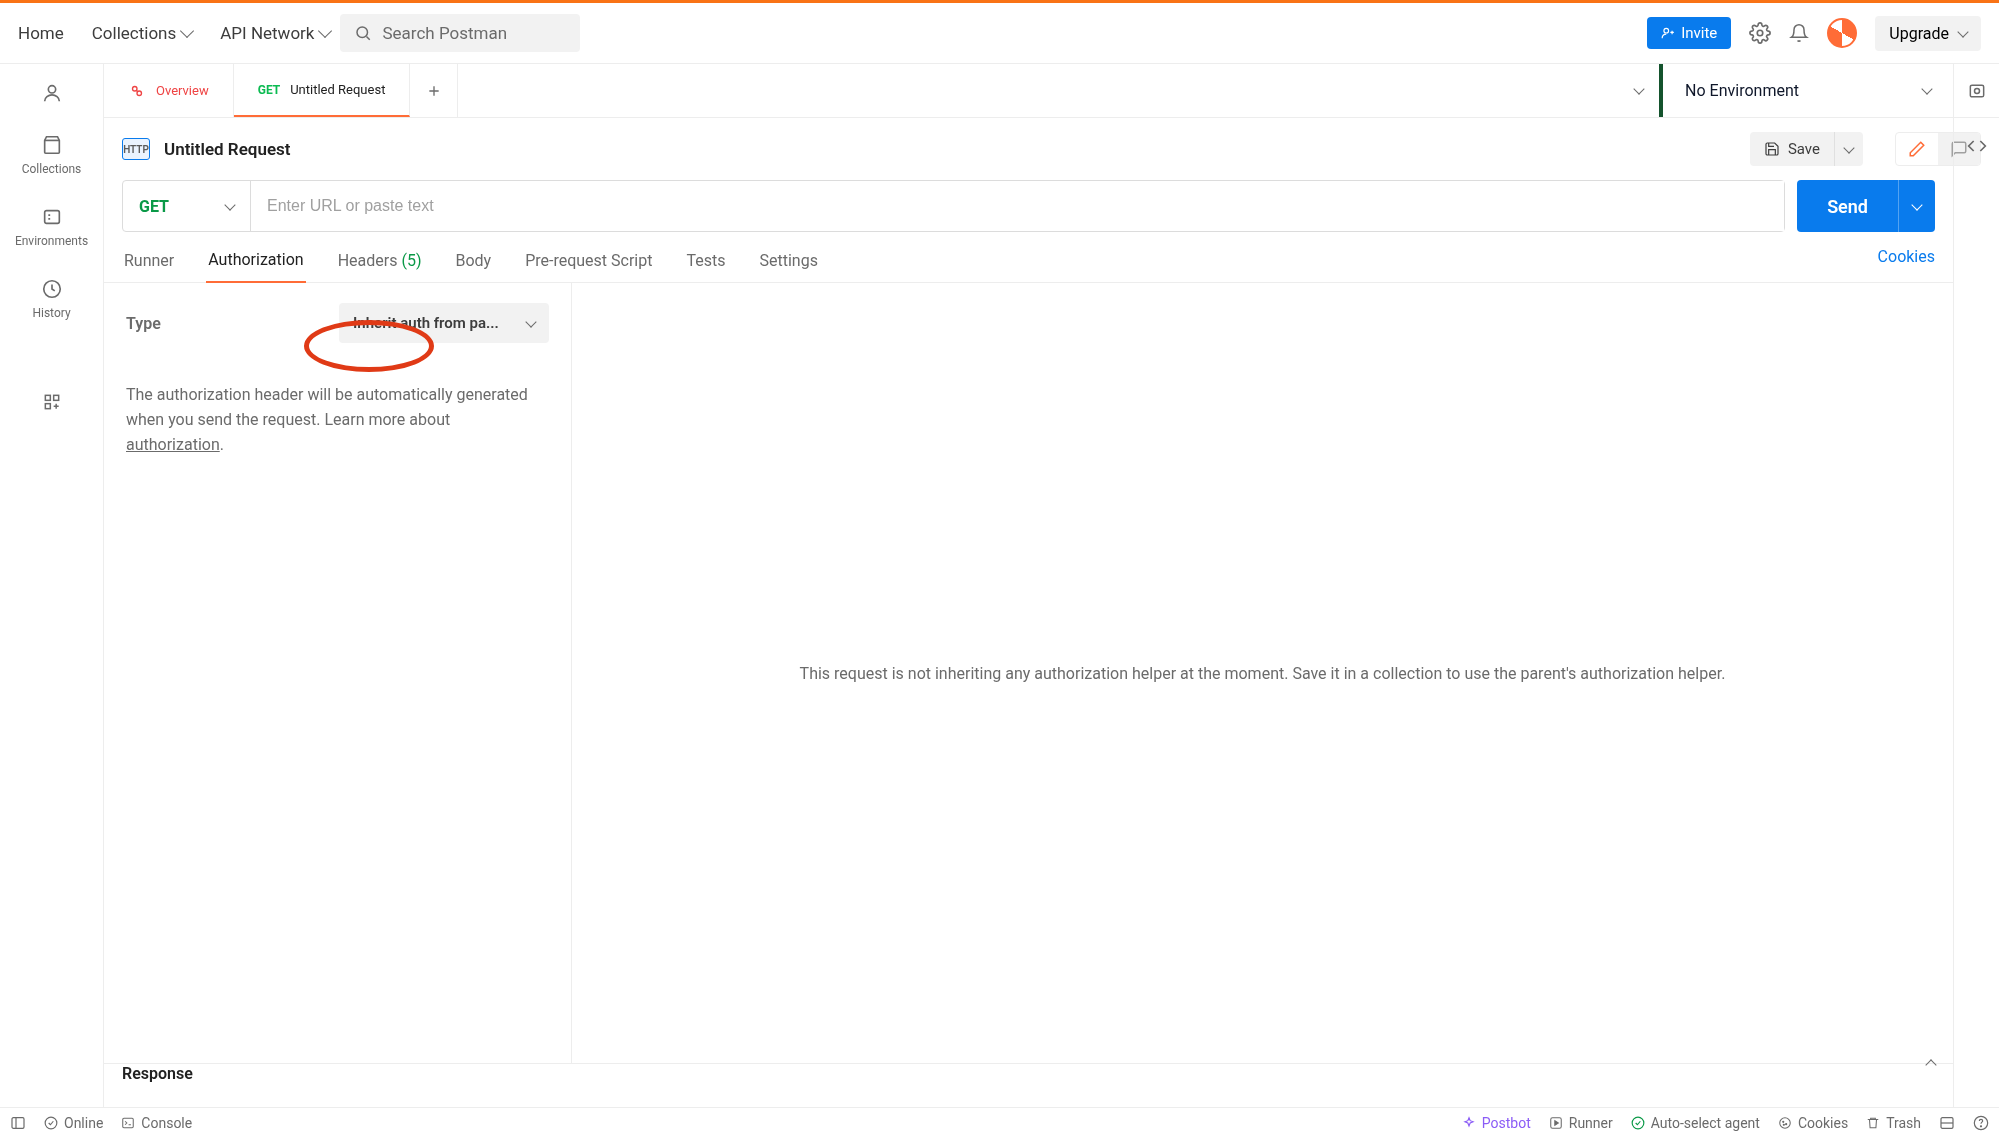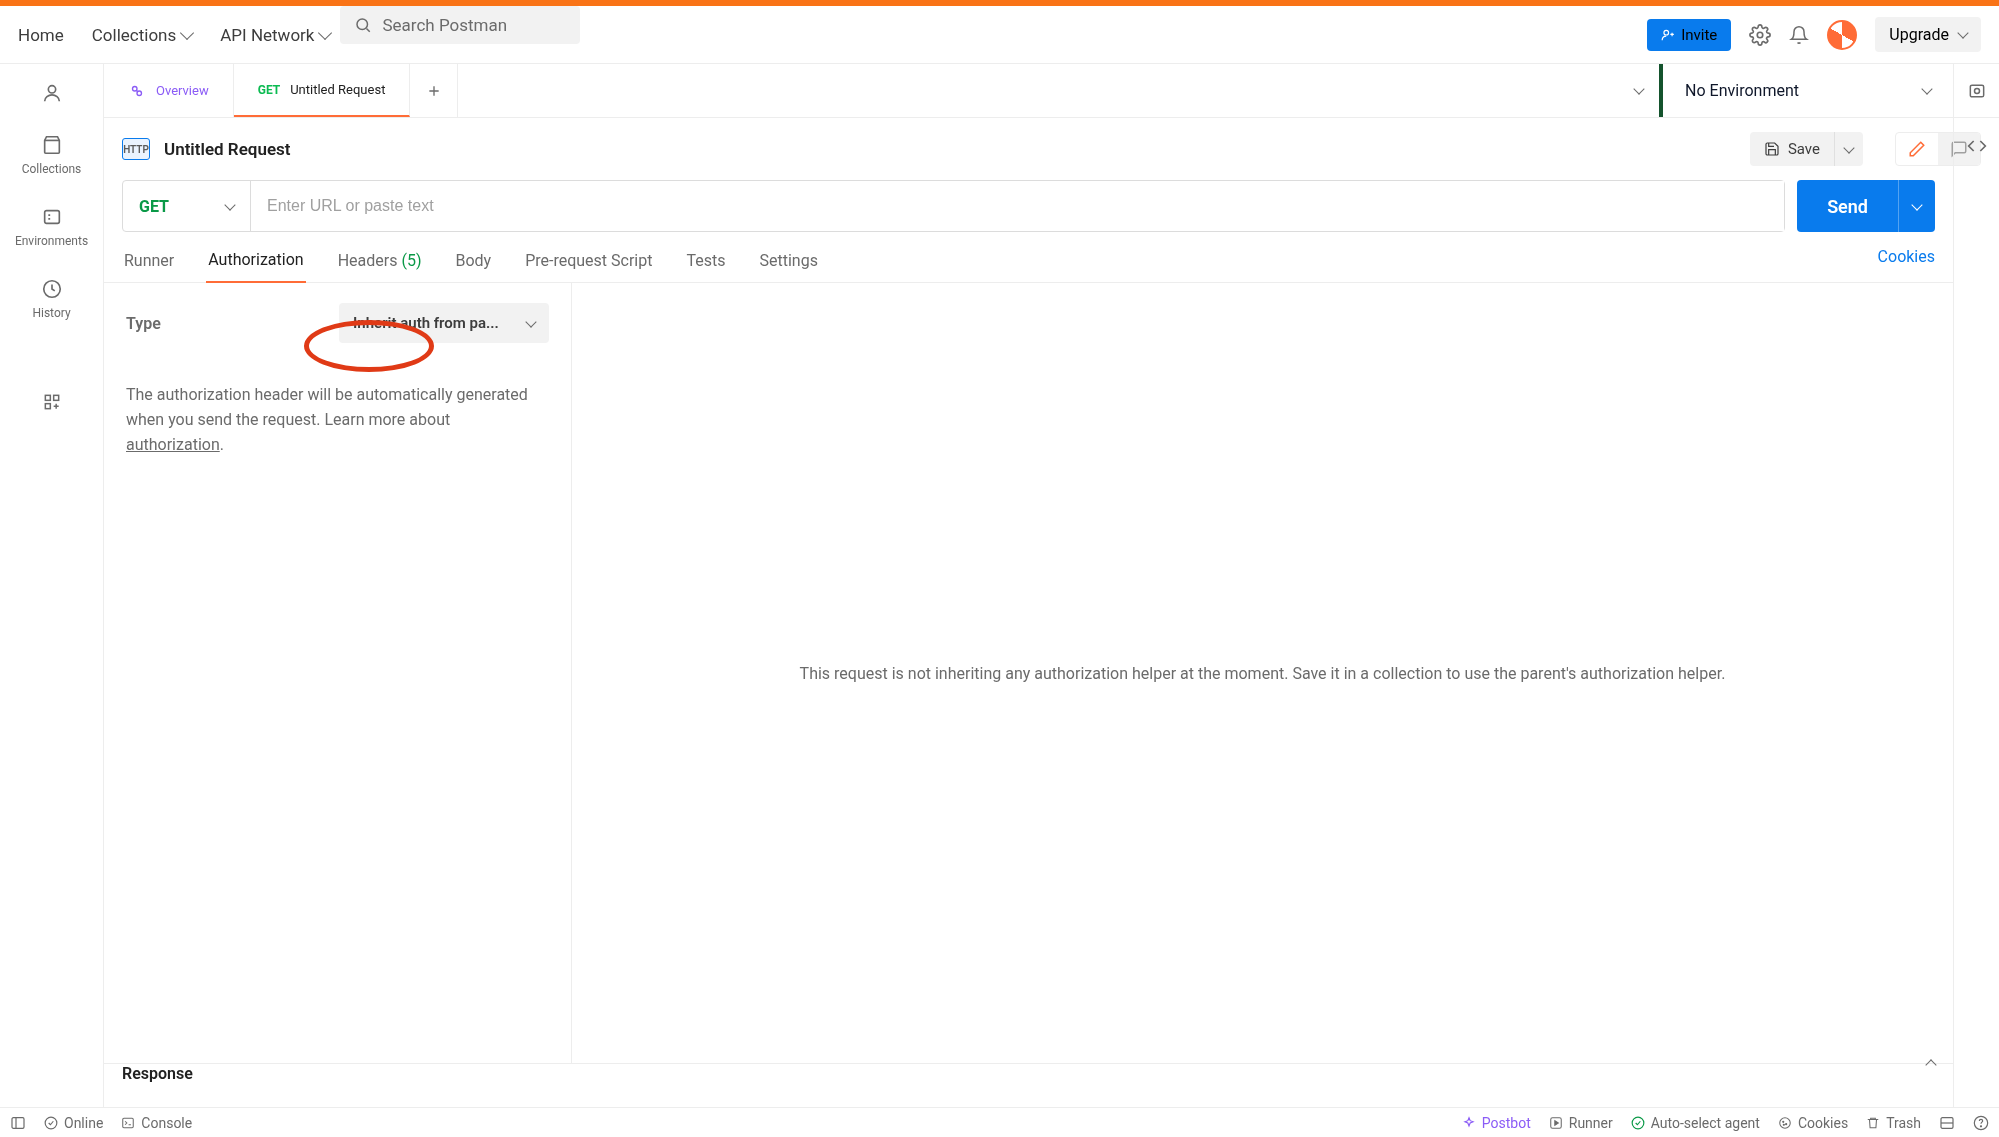--- a/index.html
+++ b/index.html
@@ -9,42 +9,43 @@
     color: #212121;
     background: #fff;
     width: 1999px;
     height: 1137px;
     overflow: hidden;
     transform-origin: top left;
   }
   
   .topbar {
     height: 64px;
-    border-top: 6px solid #f97316;
+    border-top: 3px solid #f97316;
     border-bottom: 1px solid #ededed;
     display: flex;
+    align-items: center;
     padding: 0 18px;
     gap: 10px;
     font-size: 17px;
     color: #3d3d3d;
   }
   .topbar .nav-left { display: flex; align-items: center; gap: 28px; }
   .topbar .nav-item { display: flex; align-items: center; gap: 6px; cursor: pointer; }
   .chev { width: 10px; height: 10px; border-right: 1.5px solid #6b6b6b; border-bottom: 1.5px solid #6b6b6b; transform: rotate(45deg); margin-top:-4px;}
   .chev-sm { width: 8px; height: 8px; border-right: 1.5px solid #6b6b6b; border-bottom: 1.5px solid #6b6b6b; transform: rotate(45deg); margin-top:-3px;}
   .search-box {
     width: 240px; height: 38px; background: #f2f2f2; border-radius: 4px;
     display: flex; align-items: center; gap: 10px; padding: 0 14px; color: #6b6b6b;
     margin-right: auto;
   }
   .search-wrap { flex:1; display:flex; justify-content:center; }
   .icon { width: 18px; height: 18px; display: inline-flex; align-items: center; justify-content: center; }
   .topbar-right { display:flex; align-items:center; gap: 18px; }
   .btn-invite {
-    background: #097bed; color: #000000; border-radius: 4px; padding: 7px 14px;
+    background: #097bed; color: #ffffff; border-radius: 4px; padding: 7px 14px;
     display: flex; align-items: center; gap: 6px; font-size: 15px; cursor:pointer;
   }
   .gear-icon, .bell-icon { color:#6b6b6b; cursor:pointer; }
   .avatar {
     width: 30px; height: 30px; border-radius: 50%;
     background: conic-gradient(#ff6c37 0 120deg, #fff 120deg 180deg, #ff6c37 180deg 300deg, #fff 300deg 360deg);
     border: 2px solid #ff6c37;
   }
   .btn-upgrade {
     background: #f2f2f2; color: #000000; border-radius: 4px; padding: 8px 14px;
@@ -56,21 +57,21 @@
   .left-rail {
     width: 104px; border-right: 1px solid #ededed; display:flex; flex-direction:column; align-items:center;
     padding-top: 14px; gap: 22px;
   }
   .rail-item { display:flex; flex-direction:column; align-items:center; gap:6px; color:#6b6b6b; font-size:12px; cursor:pointer; width:100%; padding: 4px 0; }
   .rail-item.icon-only svg { color:#6b6b6b; }
 
   .content { flex:1; display:flex; flex-direction:column; position:relative;}
   .tabbar { height: 54px; border-bottom: 1px solid #ededed; display:flex; align-items:stretch; }
   .tab {
-    display:flex; align-items:center; gap:10px; padding: 0 24px; border-right:1px solid #ededed; cursor:pointer; color:#8b5cf6;
+    display:flex; align-items:center; gap:10px; padding: 0 24px; border-right:1px solid #ededed; cursor:pointer; color:#ef4444;
   }
   .tab .method-badge { color:#0cbb52; font-size:12px; font-weight:700; }
   .tab.active { border-bottom: 2px solid #ff6c37; color:#212121; }
   .tab-add { display:flex; align-items:center; justify-content:center; width:48px; color:#6b6b6b; cursor:pointer; border-right:1px solid #ededed;}
   .tabbar-spacer { flex:1; }
   .env-dd { display:flex; align-items:center; padding:0 22px; gap:12px; border-left:4px solid #14532d; height:100%; color:#0f172a; cursor:pointer; font-size:16px;}
   .env-icon-box { width:46px; display:flex; align-items:center; justify-content:center; border-left:1px solid #ededed; height:100%; cursor:pointer; color:#6b6b6b;}
   .tabbar-chev-box { width:40px; display:flex; align-items:center; justify-content:center; cursor:pointer;}
 
   

